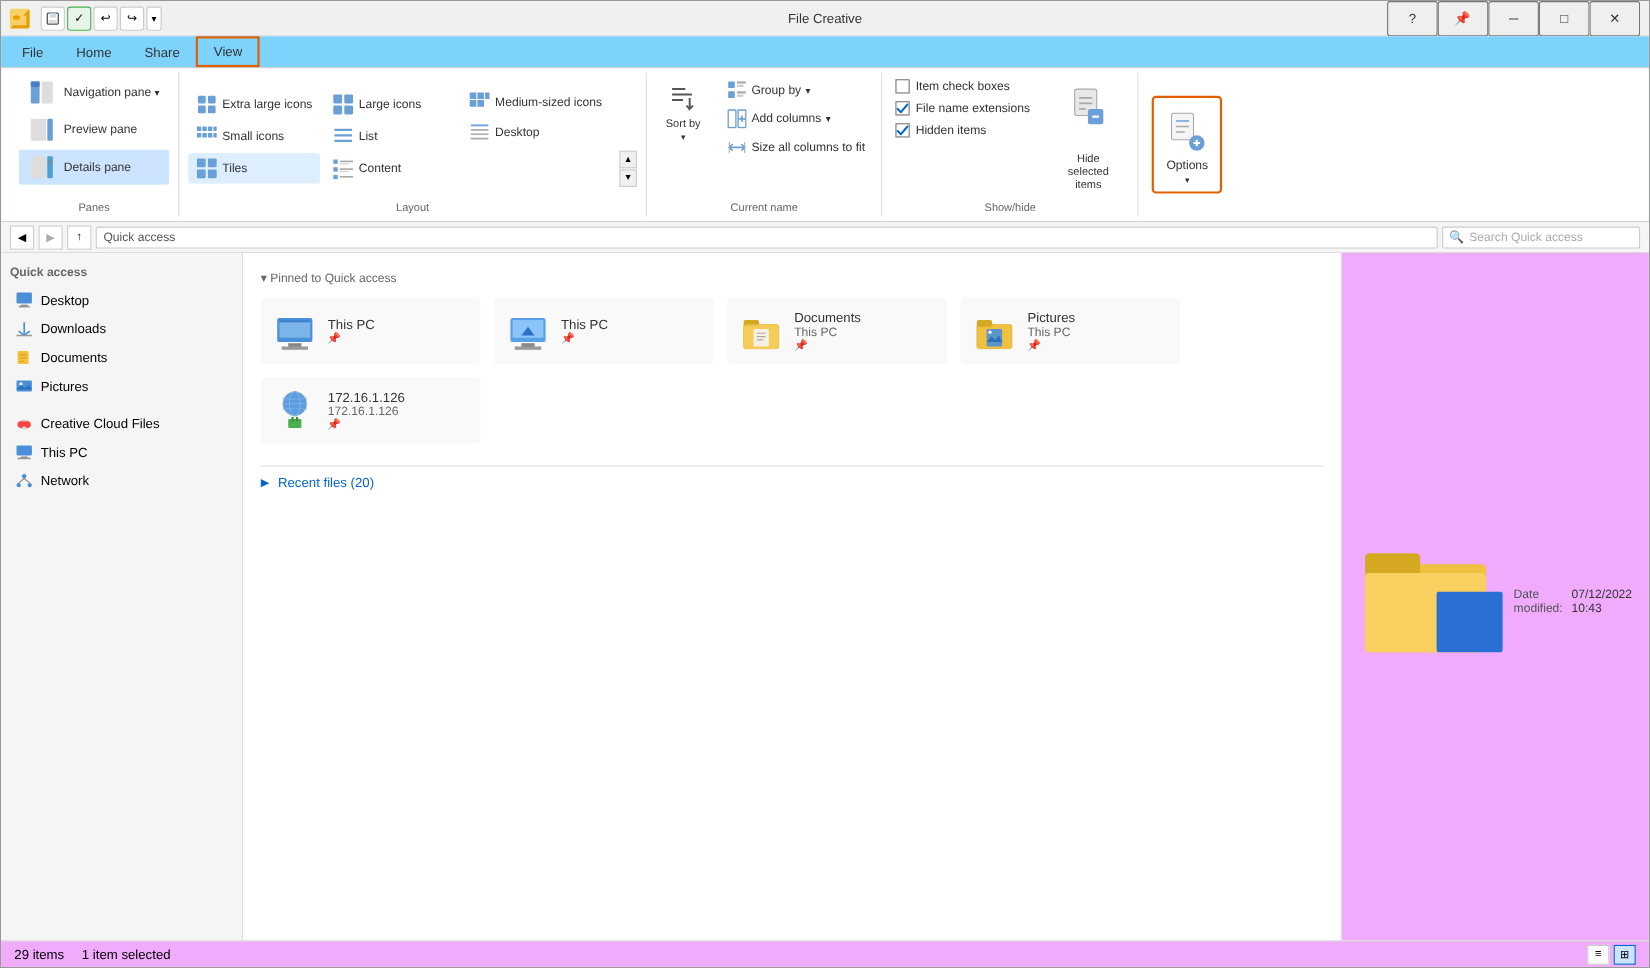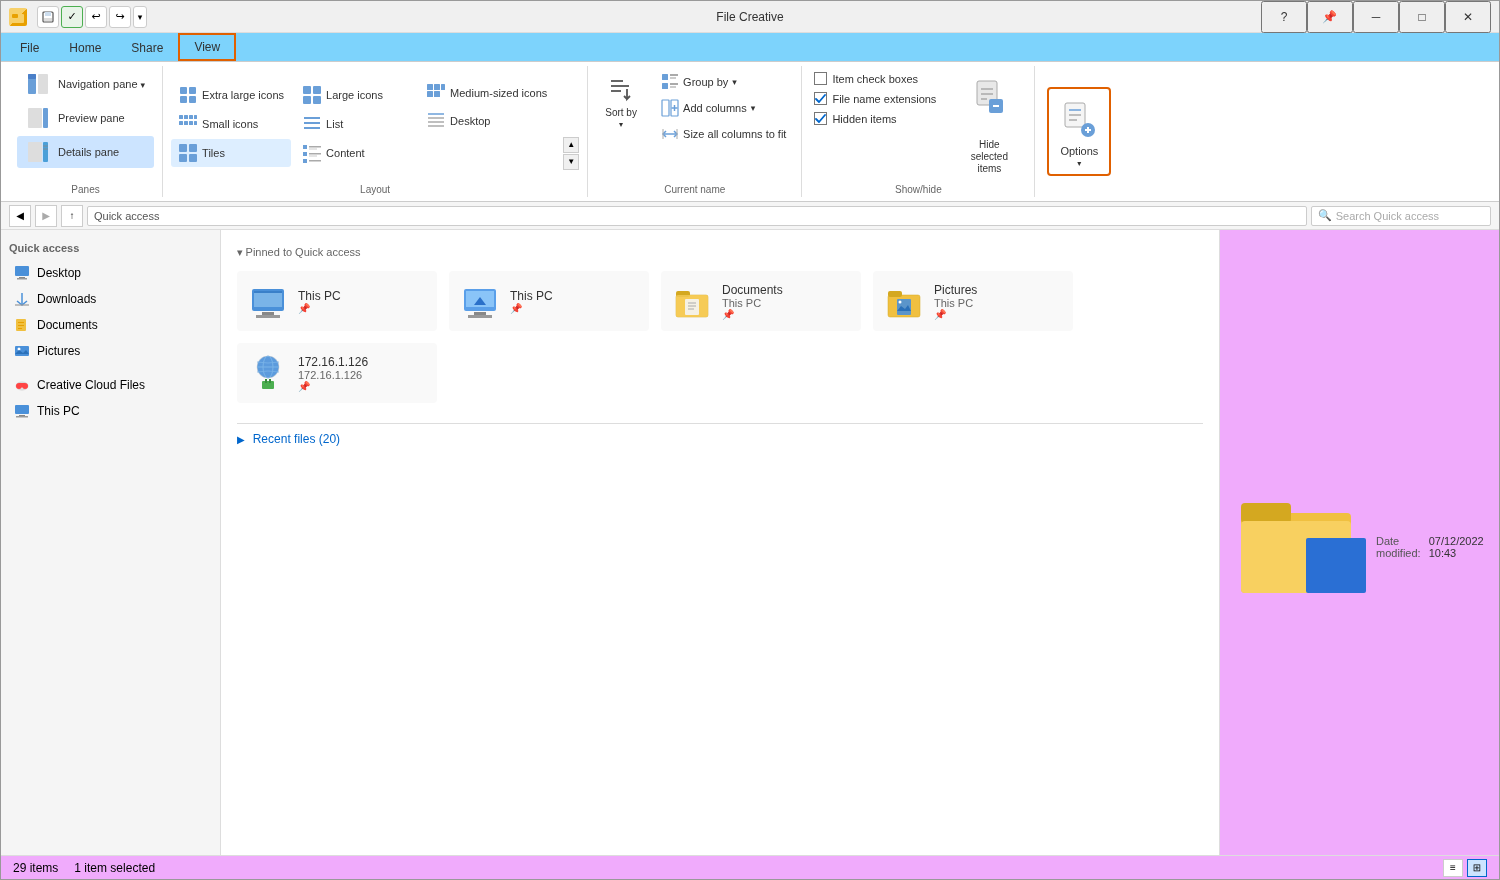--- a/index.html
+++ b/index.html
@@ -495,20 +495,32 @@
       <div class="sidebar-item">
         <div class="sidebar-icon">
           <svg width="16" height="16" viewBox="0 0 16 16">
               <rect x="1" y="2" width="14" height="9" rx="1" fill="#4a90d9"></rect>
               <rect x="5" y="12" width="6" height="2" fill="#888"></rect>
               <rect x="2" y="13" width="12" height="1.5" fill="#999"></rect>
             </svg>
         </div>
         <span style="font-size:12px;">This PC</span>
       </div>
+      <div class="sidebar-item">
+        <div class="sidebar-icon">
+          <svg width="16" height="16" viewBox="0 0 16 16">
+              <circle cx="8" cy="4" r="2" fill="#4a90d9"></circle>
+              <circle cx="3" cy="12" r="2" fill="#4a90d9"></circle>
+              <circle cx="13" cy="12" r="2" fill="#4a90d9"></circle>
+              <line x1="8" y1="6" x2="3" y2="10" stroke="#888" stroke-width="1"></line>
+              <line x1="8" y1="6" x2="13" y2="10" stroke="#888" stroke-width="1"></line>
+            </svg>
+        </div>
+        <span style="font-size:12px;">Network</span>
+      </div>
     </div>
 
     <div class="file-area">
       <div style="font-size:11px;color:#666;margin-bottom:12px;font-weight:500;">▾ Pinned to Quick access</div>
       <div class="tiles-grid">
 
         <div class="tile-item">
           <div class="tile-icon">
             <svg width="40" height="40" viewBox="0 0 40 40">
               <rect x="4" y="8" width="32" height="22" rx="2" fill="#4a90d9"></rect>

